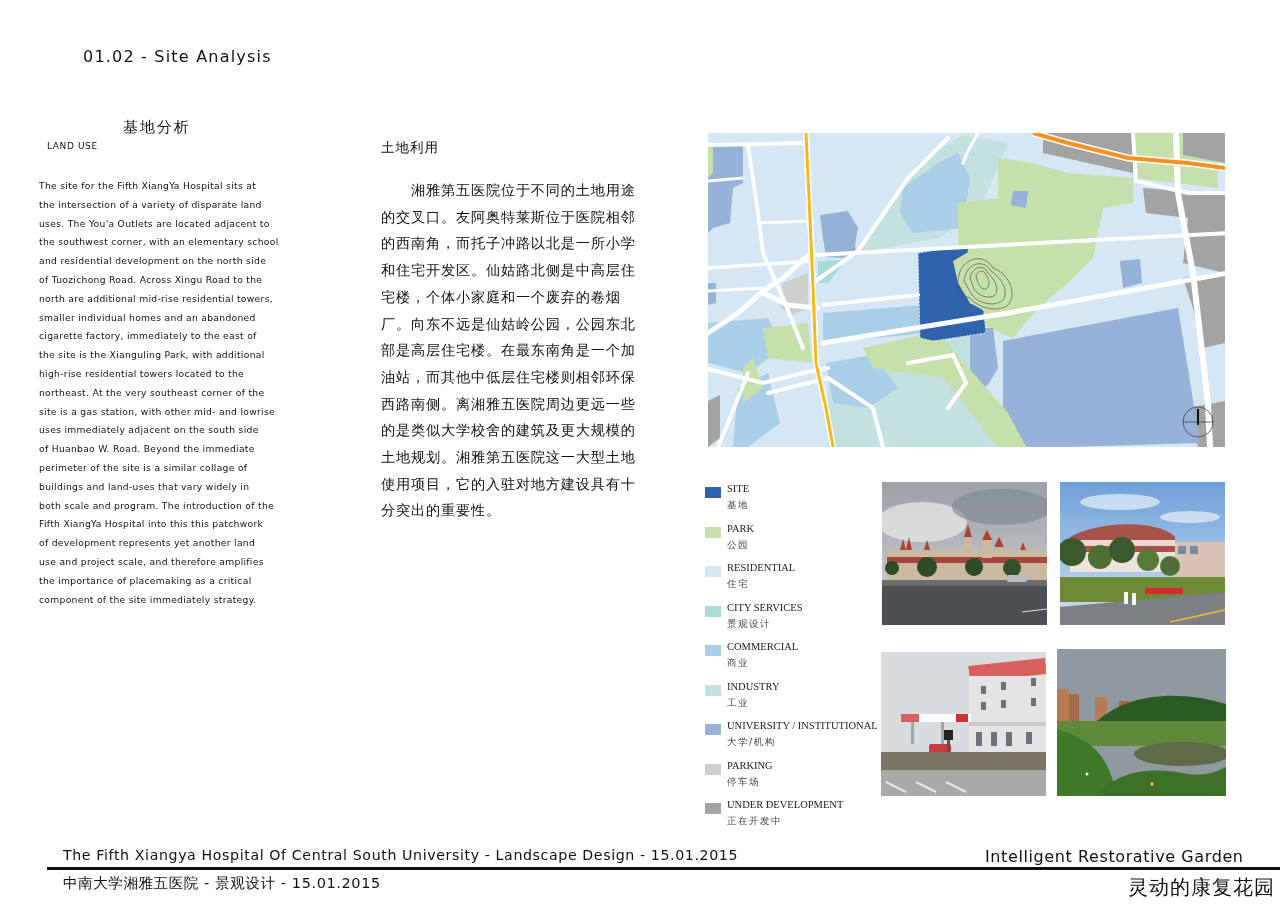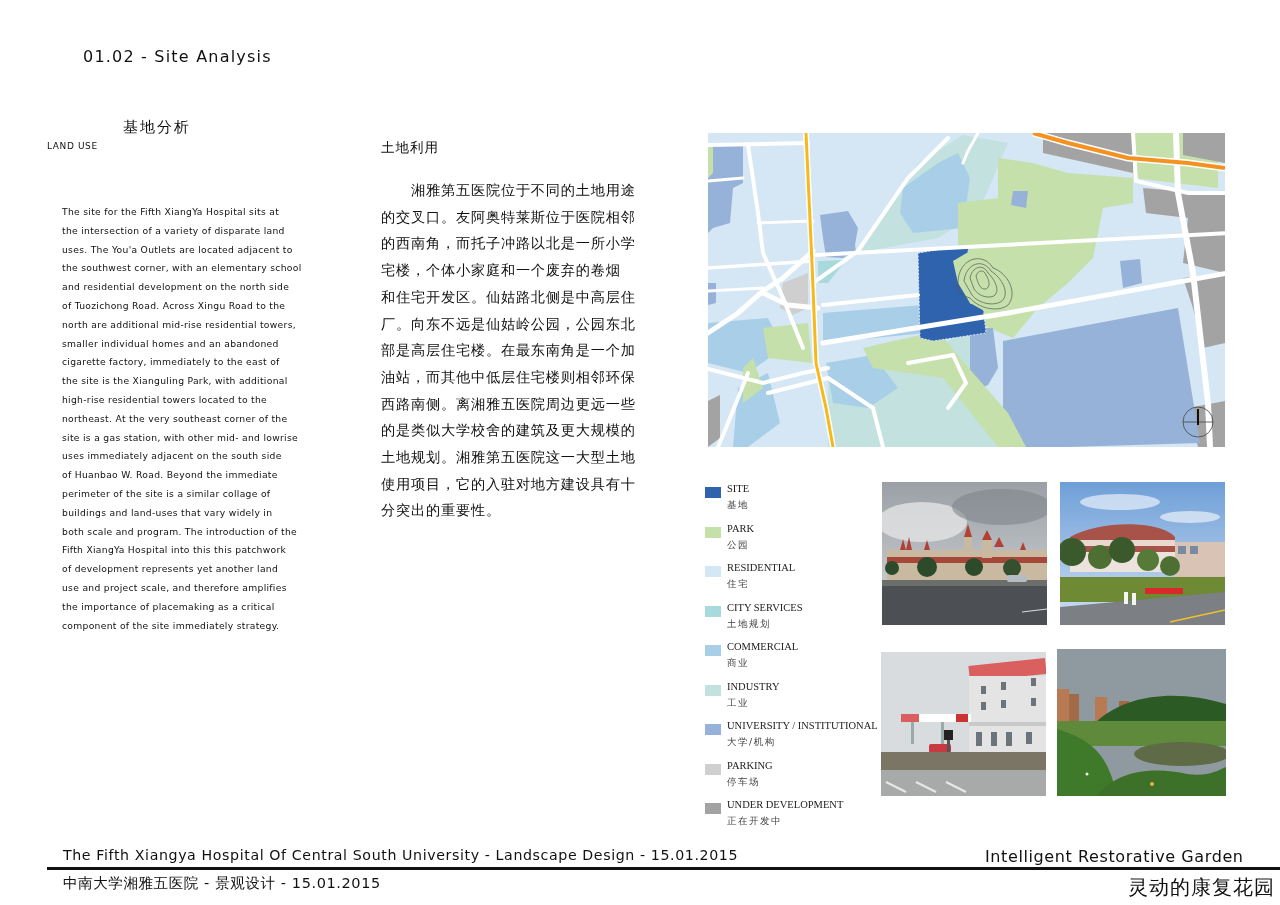--- a/index.html
+++ b/index.html
@@ -3,21 +3,21 @@
   <meta charset="utf-8">
   <style>
     * { margin: 0; padding: 0; box-sizing: border-box; }
     html, body { width: 1280px; height: 905px; background: #ffffff; overflow: hidden; }
     body { position: relative; font-family: "DejaVu Sans", sans-serif; color: #111; }
 
     .title-en { position: absolute; left: 47px; top: 47px; font-size: 16px; letter-spacing: 1.2px; font-family: "DejaVu Sans", sans-serif; margin-left: 36px; }
     .title-cn { position: absolute; left: 123px; top: 78px; font-size: 15px; letter-spacing: 2px; margin-top: 40px; }
 
     .land-use-heading { position: absolute; left: 47px; top: 141px; font-size: 9px; letter-spacing: 0.6px; }
-    .body-en { position: absolute; left: 62px; top: 177px; width: 280px; font-size: 9.2px; line-height: 18.8px; letter-spacing: 0.3px; margin-top: 26px; }
+    .body-en { position: absolute; left: 39px; top: 177px; width: 280px; font-size: 9.2px; line-height: 18.8px; letter-spacing: 0.3px; }
     .body-en span { display: block; white-space: nowrap; }
 
     .cn-heading { position: absolute; left: 381px; top: 139px; font-size: 13.5px; letter-spacing: 1px; }
     .body-cn { position: absolute; left: 381px; top: 177px; width: 260px; font-size: 14.2px; line-height: 26.7px; }
     .body-cn span { display: block; white-space: nowrap; letter-spacing: 0.8px; }
 
     .map { position: absolute; left: 708px; top: 133px; width: 517px; height: 314px; background: #d5e6f4; overflow: hidden; }
     .map svg { width: 100%; height: 100%; display: block; }
 
     .legend { position: absolute; left: 705px; top: 483px; width: 180px; }
@@ -66,22 +66,22 @@
   <span>use and project scale, and therefore amplifies</span>
   <span>the importance of placemaking as a critical</span>
   <span>component of the site immediately strategy.</span>
 </div>
 
 <div class="cn-heading">土地利用</div>
 <div class="body-cn">
   <span>　　湘雅第五医院位于不同的土地用途</span>
   <span>的交叉口。友阿奥特莱斯位于医院相邻</span>
   <span>的西南角，而托子冲路以北是一所小学</span>
+  <span>和住宅开发区。仙姑路北侧是中高层住</span>
   <span>宅楼，个体小家庭和一个废弃的卷烟</span>
-  <span>和住宅开发区。仙姑路北侧是中高层住</span>
   <span>厂。向东不远是仙姑岭公园，公园东北</span>
   <span>部是高层住宅楼。在最东南角是一个加</span>
   <span>油站，而其他中低层住宅楼则相邻环保</span>
   <span>西路南侧。离湘雅五医院周边更远一些</span>
   <span>的是类似大学校舍的建筑及更大规模的</span>
   <span>土地规划。湘雅第五医院这一大型土地</span>
   <span>使用项目，它的入驻对地方建设具有十</span>
   <span>分突出的重要性。</span>
 </div>
 
@@ -190,21 +190,21 @@
     <div class="legend-cn">公园</div>
   </div>
   <div class="legend-item">
     <div class="legend-swatch" style="background:#d5e6f4"></div>
     <div class="legend-en">RESIDENTIAL</div>
     <div class="legend-cn">住宅</div>
   </div>
   <div class="legend-item">
     <div class="legend-swatch" style="background:#a7dadb"></div>
     <div class="legend-en">CITY SERVICES</div>
-    <div class="legend-cn">土地规划</div>
+    <div class="legend-cn">景观设计</div>
   </div>
   <div class="legend-item">
     <div class="legend-swatch" style="background:#a9cfe8"></div>
     <div class="legend-en">COMMERCIAL</div>
     <div class="legend-cn">商业</div>
   </div>
   <div class="legend-item">
     <div class="legend-swatch" style="background:#c3e1df"></div>
     <div class="legend-en">INDUSTRY</div>
     <div class="legend-cn">工业</div>

